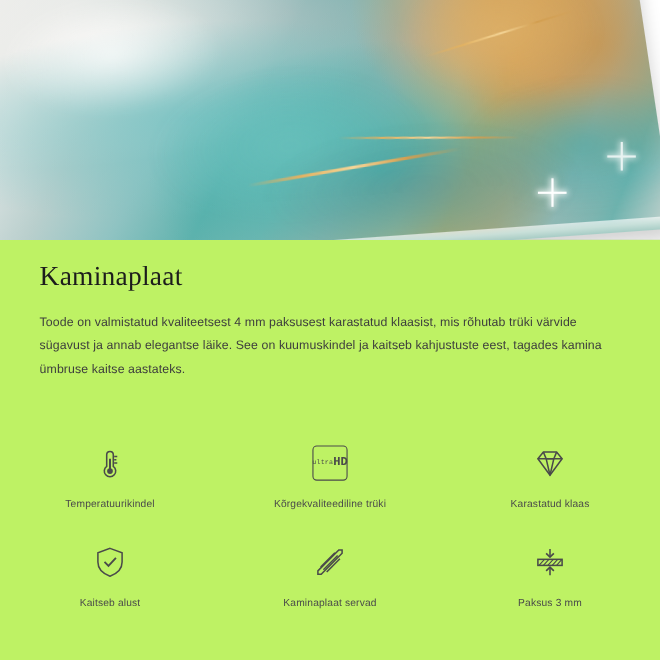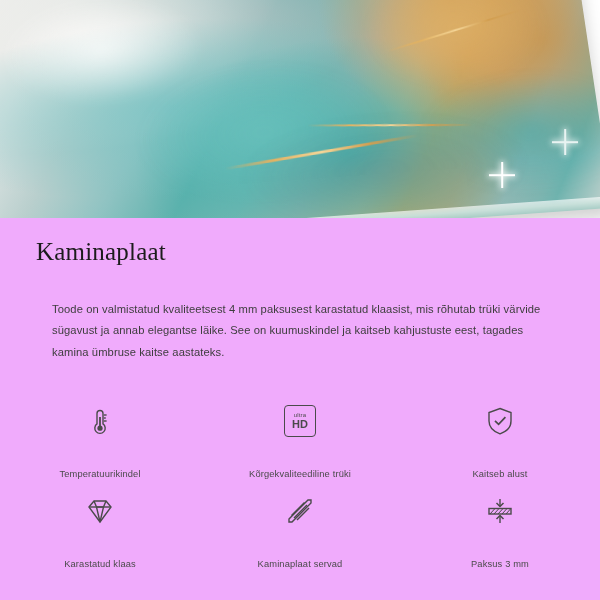--- a/index.html
+++ b/index.html
@@ -10,21 +10,21 @@
     width: 600px;
     height: 600px;
     background: #ffffff;
     font-family: "Liberation Sans", sans-serif;
     overflow: hidden;
   }
   .page {
     position: relative;
     width: 600px;
     height: 600px;
-    background: #f0abfc;
+    background: #bef264;
     overflow: hidden;
   }
 
   
   .hero {
     position: relative;
     width: 600px;
     height: 218px;
     overflow: hidden;
     background: #ffffff;
@@ -127,21 +127,21 @@
     padding: 18px 36px 0 36px;
     font-family: "Liberation Serif", serif;
     font-weight: 400;
     font-size: 25px;
     line-height: 1.3;
     color: #1c1c1c;
     letter-spacing: 0.2px;
   }
   .headline .line2 { display: block; }
   .body-text {
-    margin: 16px;
+    margin: 0;
     padding: 14px 36px 0 36px;
     font-size: 11.2px;
     line-height: 1.95;
     color: #3d3d3d;
     letter-spacing: 0.1px;
   }
 
   
   .features {
     position: absolute;
@@ -162,36 +162,37 @@
   }
   .feature-icon {
     width: 46px;
     height: 46px;
     display: flex;
     align-items: center;
     justify-content: center;
     color: #4a4a4a;
   }
   .feature-label {
-    margin-top: 25px;
+    margin-top: 9px;
     font-size: 9.3px;
     color: #4a4a4a;
     text-align: center;
     letter-spacing: 0.15px;
   }
   .ultrahd {
     width: 30px;
     height: 30px;
     border: 1.4px solid #4a4a4a;
     border-radius: 4px;
     display: flex;
-    flex-direction: column;
+    flex-direction: row;
     align-items: center;
     justify-content: center;
     line-height: 1;
+    font-family: Liberation Mono, monospace;
   }
   .ultrahd .u1 { font-size: 6px; letter-spacing: 0.2px; }
   .ultrahd .u2 { font-size: 11px; font-weight: bold; margin-top: 1px; }
 </style>
 </head>
 <body>
 
 <div class="page">
 
   <div class="hero">
@@ -242,38 +243,38 @@
           <span class="u1">ultra</span>
           <span class="u2">HD</span>
         </div>
       </div>
       <div class="feature-label">Kõrgekvaliteediline trüki</div>
     </div>
 
     <div class="feature">
       <div class="feature-icon">
         <svg width="34" height="34" viewBox="0 0 34 34" fill="none" stroke="#4a4a4a" stroke-width="1.4">
-          <path d="M17 4.5 L28 8.5 V17c0 6.6-4.6 10.6-11 12.8C10.6 27.6 6 23.6 6 17V8.5z"></path>
-          <path d="M12 16.8 l3.6 3.6 L22.4 13.2" stroke-width="1.7"></path>
-        </svg>
-      </div>
-      <div class="feature-label">Kaitseb alust</div>
-    </div>
-
-    <div class="feature">
-      <div class="feature-icon">
-        <svg width="34" height="34" viewBox="0 0 34 34" fill="none" stroke="#4a4a4a" stroke-width="1.4">
           <path d="M6 13 L11 7 H23 L28 13 L17 28 Z"></path>
           <path d="M6 13 H28"></path>
           <path d="M11 7 L13.5 13 L17 28"></path>
           <path d="M23 7 L20.5 13 L17 28"></path>
           <path d="M13.5 13 H20.5"></path>
         </svg>
       </div>
       <div class="feature-label">Karastatud klaas</div>
+    </div>
+
+    <div class="feature">
+      <div class="feature-icon">
+        <svg width="34" height="34" viewBox="0 0 34 34" fill="none" stroke="#4a4a4a" stroke-width="1.4">
+          <path d="M17 4.5 L28 8.5 V17c0 6.6-4.6 10.6-11 12.8C10.6 27.6 6 23.6 6 17V8.5z"></path>
+          <path d="M12 16.8 l3.6 3.6 L22.4 13.2" stroke-width="1.7"></path>
+        </svg>
+      </div>
+      <div class="feature-label">Kaitseb alust</div>
     </div>
 
     <div class="feature">
       <div class="feature-icon">
         <svg width="34" height="34" viewBox="0 0 34 34" fill="none" stroke="#4a4a4a" stroke-width="1.4">
           <path d="M6 25 L25 6 H28 V9 L9 28 H6 Z"></path>
           <path d="M11 24 L24 11"></path>
           <path d="M14 26 L26 14"></path>
           <path d="M8.5 21.5 L21.5 8.5"></path>
         </svg>

